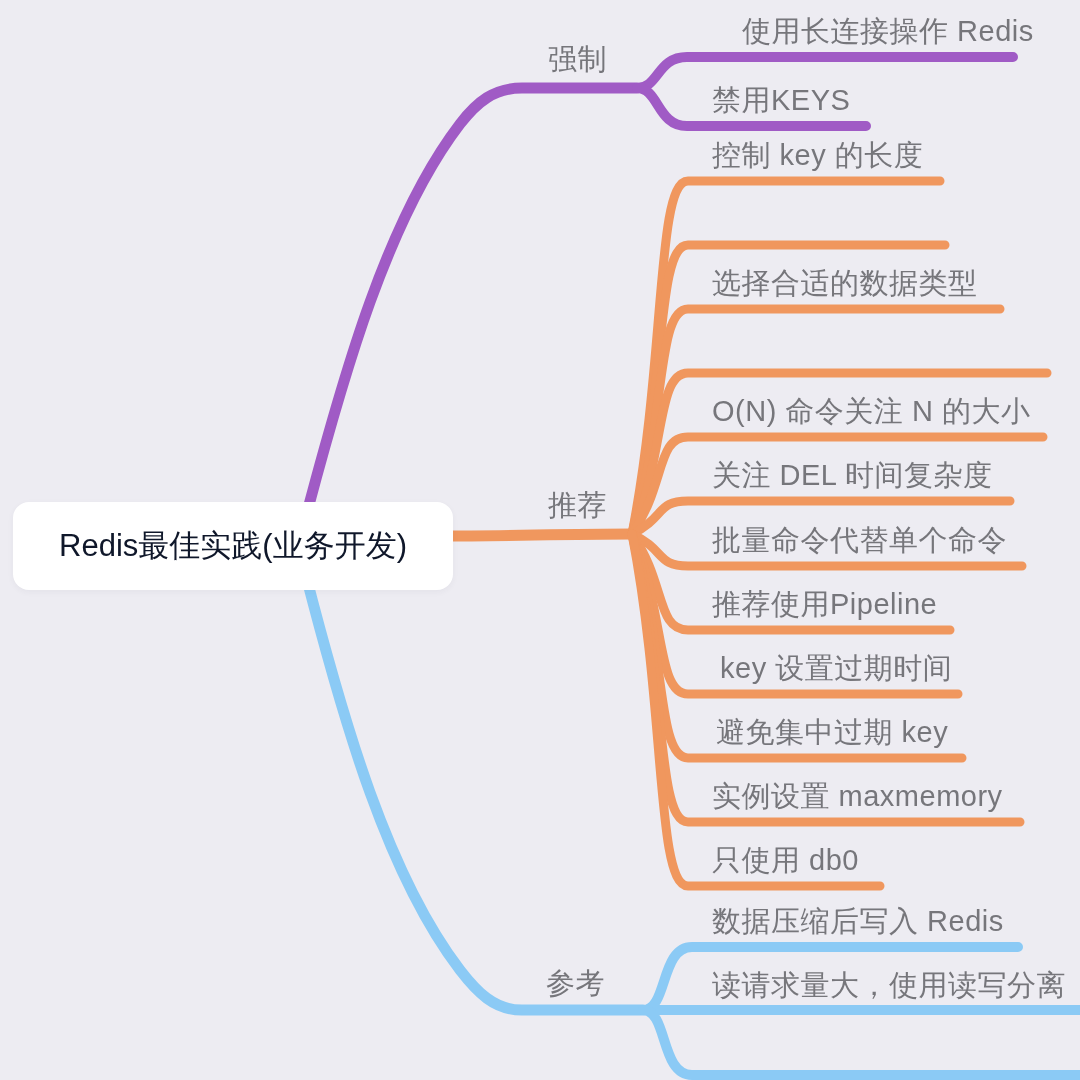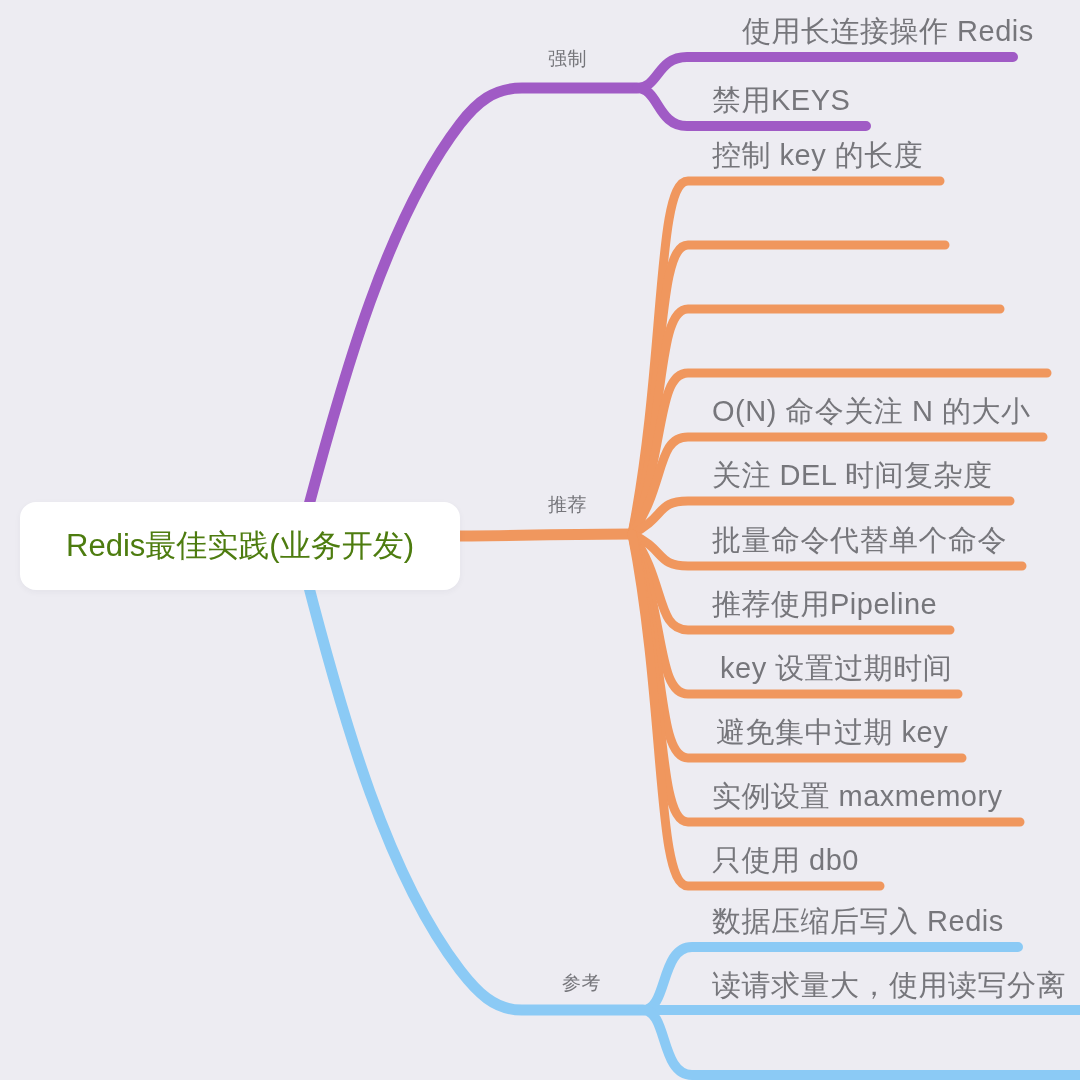--- a/index.html
+++ b/index.html
@@ -22,40 +22,40 @@
   svg.connectors path { fill: none; stroke-linecap: round; stroke-linejoin: round; }
 
   .label {
     position: absolute;
     white-space: nowrap;
     color: #76767B;
     font-size: 29px;
     line-height: 30px;
     letter-spacing: 0.5px;
   }
-  .branch-label { font-size: 19px; }
+  .branch-label { font-size: 29px; }
 
   .root-node {
     position: absolute;
-    left: 20px; top: 502px;
+    left: 13px; top: 502px;
     width: 440px; height: 88px;
     background: #FFFFFF;
     border-radius: 16px;
     box-shadow: 0 2px 6px rgba(60,60,80,0.05);
     display: flex; align-items: center; justify-content: center;
-    color: #4d7c0f;
+    color: #0f172a;
     font-size: 31px;
     white-space: nowrap;
     text-align: right;
   }
 
   
   .lbl-mandatory   { left: 548px; top: 44px; }
   .lbl-recommended { left: 548px; top: 490px; text-align: center; }
-  .lbl-reference   { left: 546px; top: 968px; margin-left: 16px; }
+  .lbl-reference   { left: 546px; top: 968px; }
 
   
   .t-p0  { left: 712px; top: 16px; margin-left: 30px; }
   .t-p1  { left: 712px; top: 85px; }
 
   .t-o0  { left: 712px; top: 140px; }
   .t-o1  { left: 712px; top: 204px; }
   .t-o2  { left: 712px; top: 268px; }
   .t-o3  { left: 712px; top: 332px; }
   .t-o4  { left: 712px; top: 396px; }
@@ -111,20 +111,21 @@
   <div class="root-node">Redis最佳实践(业务开发)</div>
 
   <div class="label branch-label lbl-mandatory">强制</div>
   <div class="label branch-label lbl-recommended">推荐</div>
   <div class="label branch-label lbl-reference">参考</div>
 
   <div class="label t-p0">使用长连接操作 Redis</div>
   <div class="label t-p1">禁用KEYS</div>
 
   <div class="label t-o0">控制 key 的长度</div>
+  <div class="label t-o2">选择合适的数据类型</div>
   <div class="label t-o4">O(N) 命令关注 N 的大小</div>
   <div class="label t-o5">关注 DEL 时间复杂度</div>
   <div class="label t-o6">批量命令代替单个命令</div>
   <div class="label t-o7">推荐使用Pipeline</div>
   <div class="label t-o8">key 设置过期时间</div>
   <div class="label t-o9">避免集中过期 key</div>
   <div class="label t-o10">实例设置 maxmemory</div>
   <div class="label t-o11">只使用 db0</div>
 
   <div class="label t-b0">数据压缩后写入 Redis</div>

